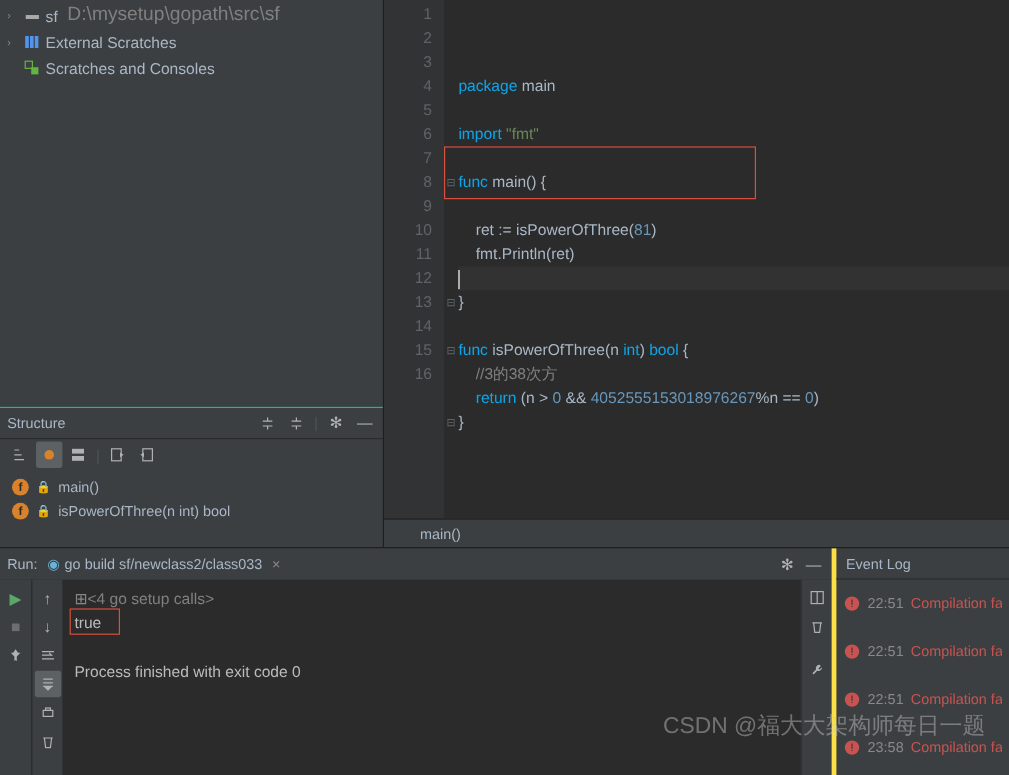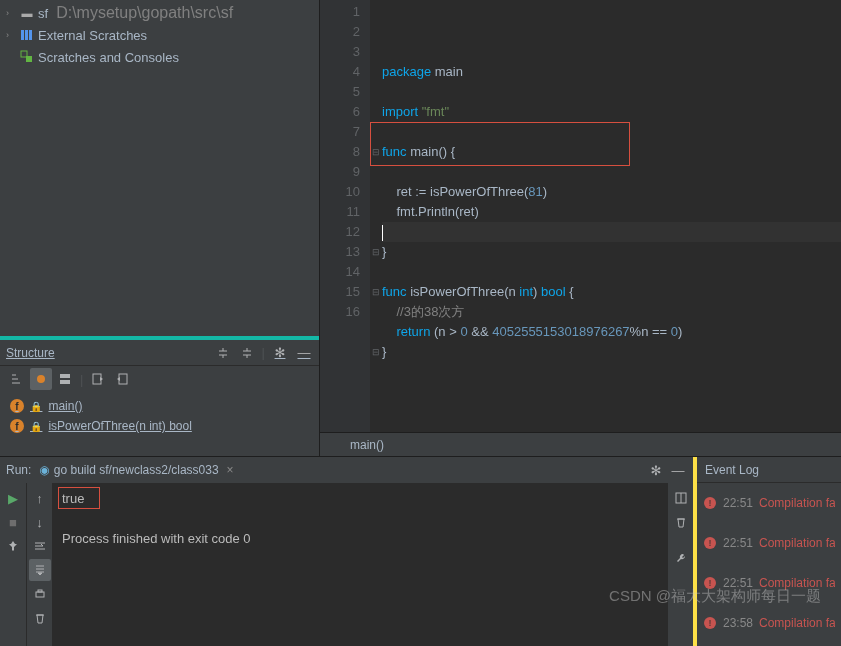--- a/index.html
+++ b/index.html
@@ -8,21 +8,21 @@
     .upper { display:flex; flex:1; min-height:0; }
     .left-col { width:320px; display:flex; flex-direction:column; border-right:1px solid #1e1e1e; }
     .proj { flex:1; overflow:auto; background:#3c3f41; padding:2px 0; }
     .proj-row { display:flex; align-items:center; height:22px; padding-left:6px; gap:4px; cursor:pointer; }
     .chev { width:10px; font-size:9px; color:#888; }
     .ico { width:14px; height:14px; display:inline-flex; align-items:center; justify-content:center; font-size:11px; }
     .ico-folder { color:#aaa; }
     .ico-lib { color:#5394ec; }
     .ico-scratch { color:#62b543; }
     .proj-path { color:#808080; font-size:16px; margin-left:4px; }
-    .struct { border-top:4px solid #14b8a6; background:#3c3f41;text-decoration:underline; }
+    .struct { border-top:1px solid #14b8a6; background:#3c3f41; }
     .struct-head { display:flex; align-items:center; height:26px; padding:0 6px; gap:6px; border-bottom:1px solid #2b2b2b; }
     .struct-head .ttl { flex:1; font-size:12px; }
     .struct-ico { width:18px; height:18px; display:inline-flex; align-items:center; justify-content:center; color:#afb1b3; cursor:pointer; }
     .struct-tb { display:flex; align-items:center; height:26px; padding:0 6px; gap:2px; }
     .tb-btn { width:22px; height:22px; display:inline-flex; align-items:center; justify-content:center; color:#afb1b3; cursor:pointer; border-radius:2px; }
     .tb-btn.on { background:#5c6164; }
     .struct-list { padding:4px 0 20px; }
     .struct-item { display:flex; align-items:center; height:20px; padding-left:10px; gap:6px; font-size:12px; }
     .badge { width:14px; height:14px; border-radius:7px; display:inline-flex; align-items:center; justify-content:center; font-size:10px; font-weight:bold; }
     .badge-f { background:#d9822b; color:#2b2b2b; }
@@ -53,21 +53,21 @@
     .run-tb-r { width:26px; background:#3c3f41; display:flex; flex-direction:column; align-items:center; padding-top:4px; gap:2px; border-left:1px solid #2b2b2b; }
     .evlog { width:148px; background:#3c3f41; display:flex; flex-direction:column; border-left:4px solid #fde047; }
     .evlog-head { height:26px; display:flex; align-items:center; padding:0 8px; font-size:12px; border-bottom:1px solid #2b2b2b; }
     .evlog-list { flex:1; overflow:hidden; }
     .evlog-item { display:flex; align-items:center; height:40px; padding:0 6px; gap:6px; font-size:12px; }
     .evlog-time { color:#888;text-align:center; }
     .evlog-msg { color:#c75450; white-space:nowrap; overflow:hidden; }
     .ev-ico { width:14px; height:14px; flex-shrink:0; }
     .play { color:#59a869; }
     .stop { color:#6e6e6e; }
-    .watermark { position:absolute; bottom:40px; right:20px; color:rgba(200,200,200,.45); font-size:15px; pointer-events:none; z-index:99; }
+    .watermark { position:absolute; bottom:28px; right:20px; color:rgba(200,200,200,.45); font-size:19px; pointer-events:none; z-index:99; }
     svg { display:block; }
     .fold-line { color:#888; }
     .cursor { border-left:1px solid #fff; display:inline-block; height:16px; vertical-align:middle; }
   </style>
 </head>
 <body>
 
 <div class="root">
   <div class="upper">
     <div class="left-col">
@@ -234,20 +234,21 @@
                 <rect x="4" y="2" width="4" height="2" stroke="#afb1b3" fill="none"></rect>
               </svg>
             </span>
           <span class="tb-btn">
               <svg width="12" height="12" viewBox="0 0 12 12">
                 <path d="M3 3h6l-1 8H4z M2 3h8" stroke="#afb1b3" fill="none"></path>
               </svg>
             </span>
         </div>
         <div class="run-out">
+          <div><span class="fold-line">⊞</span><span style="color:#808080">&lt;4 go setup calls&gt;</span></div>
           <div style="position:relative;display:inline-block"><span>true</span><div class="redbox" style="top:-2px;left:-4px;width:42px;height:22px"></div></div>
           <div style="height:20px"></div>
           <div>Process finished with exit code 0</div>
         </div>
         <div class="run-tb-r">
           <span class="tb-btn">
               <svg width="12" height="12" viewBox="0 0 12 12">
                 <rect x="1" y="1" width="10" height="10" stroke="#afb1b3" fill="none"></rect>
                 <line x1="6" y1="1" x2="6" y2="11" stroke="#afb1b3"></line>
               </svg>

